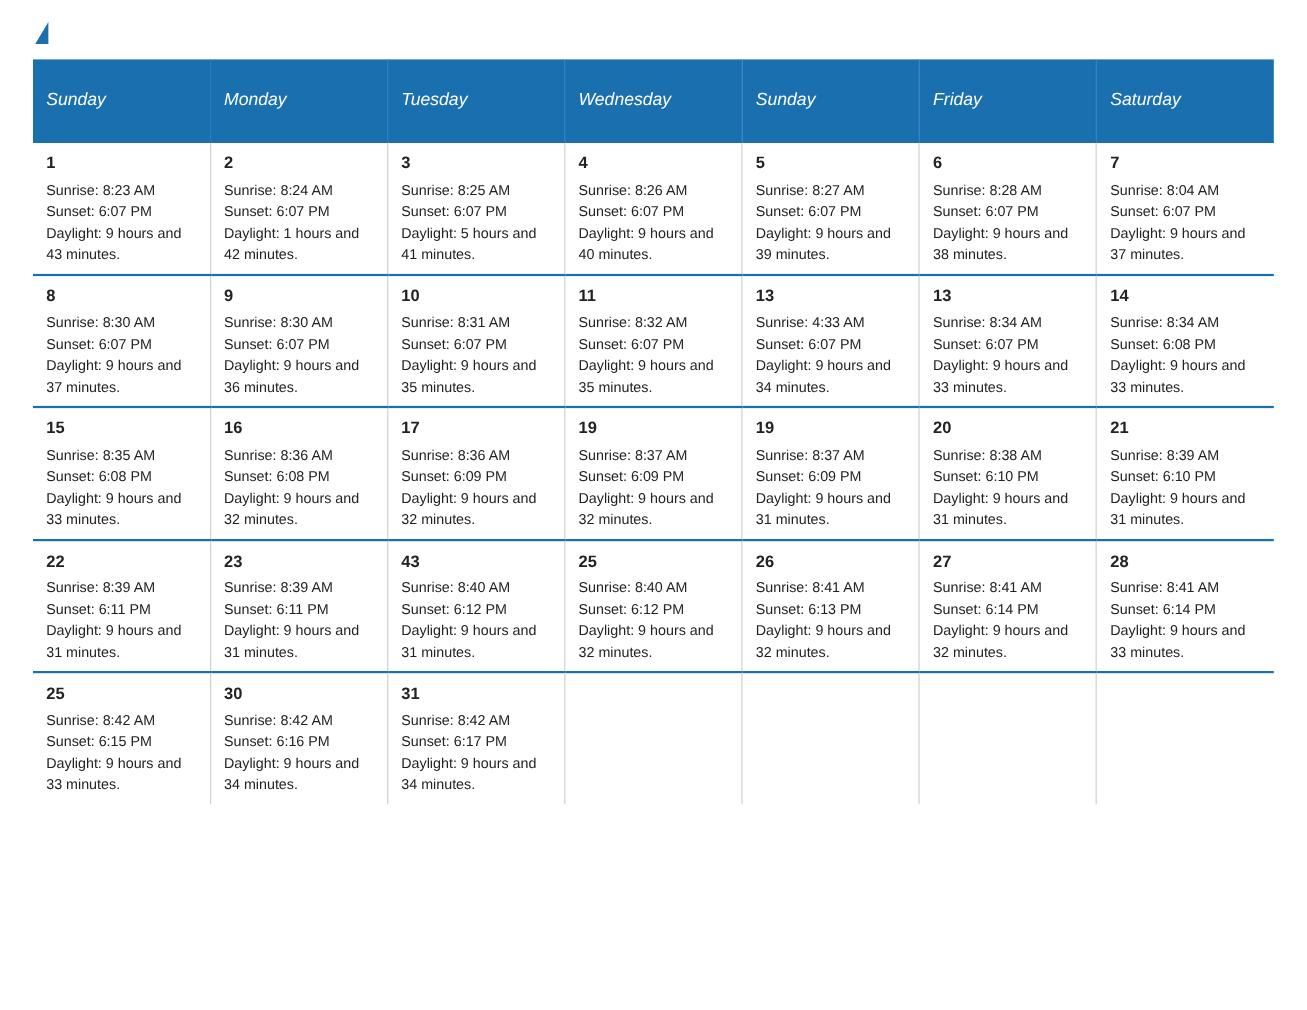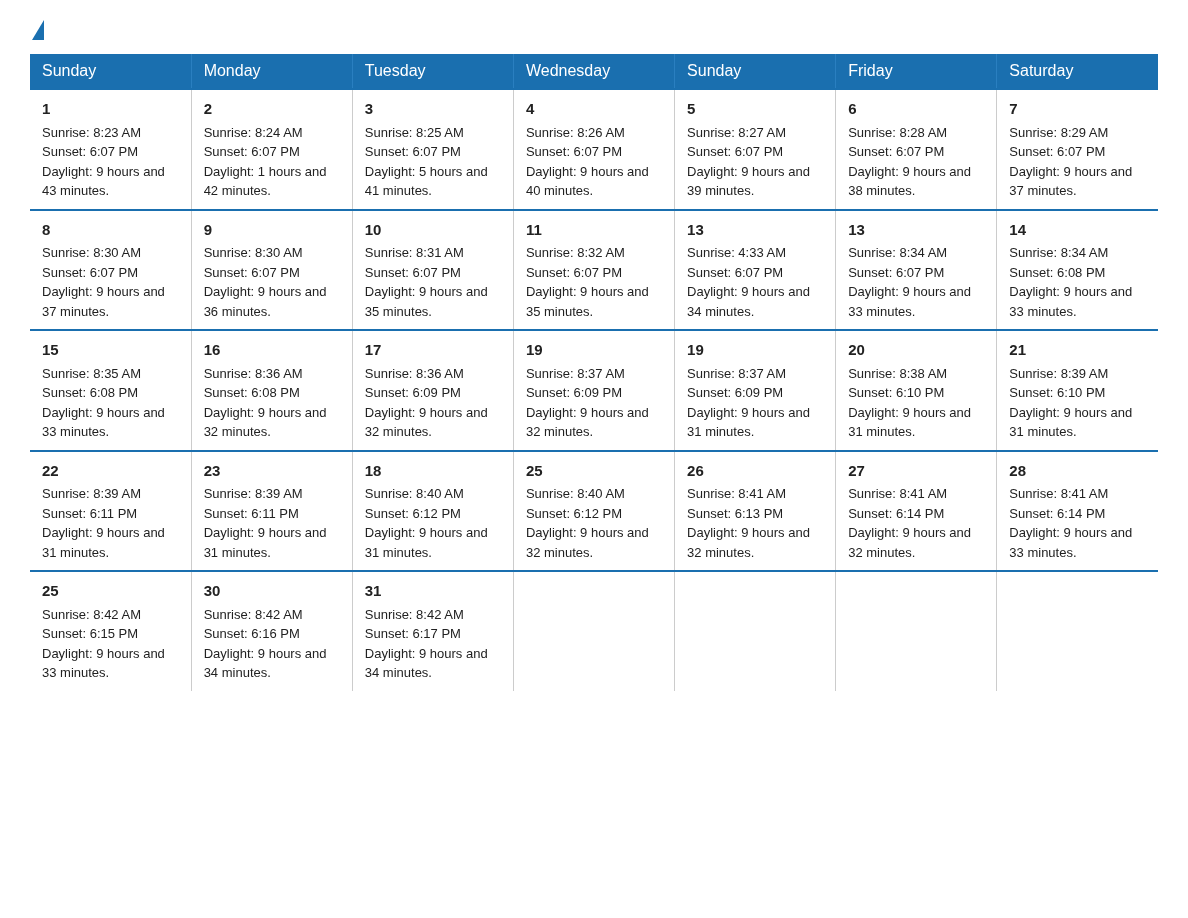--- a/index.html
+++ b/index.html
@@ -58,23 +58,24 @@
     }
     .calendar {
       width: 100%;
       border-collapse: collapse;
     }
     .calendar th {
       background: #1a6faf;
       color: #fff;
       font-size: 16px;
       font-weight: normal;
-      padding: 8px 12px;
+      padding: 28px 12px;
       text-align: left;
       border-right: 1px solid #2a7fc0;
+      font-style: italic;
     }
     .calendar th:last-child { border-right: none; }
     .calendar td {
       vertical-align: top;
       padding: 8px 12px;
       border-top: 2px solid #1a6faf;
       border-right: 1px solid #ccc;
       font-size: 13px;
       line-height: 1.5;
       width: calc(100% / 7);
@@ -141,21 +142,21 @@
           <span class="day-info">Daylight: 9 hours and 40 minutes.</span></td>
         <td><span class="day-number">5</span>
           <span class="day-info">Sunrise: 8:27 AM</span><br>
           <span class="day-info">Sunset: 6:07 PM</span><br>
           <span class="day-info">Daylight: 9 hours and 39 minutes.</span></td>
         <td><span class="day-number">6</span>
           <span class="day-info">Sunrise: 8:28 AM</span><br>
           <span class="day-info">Sunset: 6:07 PM</span><br>
           <span class="day-info">Daylight: 9 hours and 38 minutes.</span></td>
         <td><span class="day-number">7</span>
-          <span class="day-info">Sunrise: 8:29 AM</span><br>
+          <span class="day-info">Sunrise: 8:04 AM</span><br>
           <span class="day-info">Sunset: 6:07 PM</span><br>
           <span class="day-info">Daylight: 9 hours and 37 minutes.</span></td>
       </tr>
       <tr>
         <td><span class="day-number">8</span>
           <span class="day-info">Sunrise: 8:30 AM</span><br>
           <span class="day-info">Sunset: 6:07 PM</span><br>
           <span class="day-info">Daylight: 9 hours and 37 minutes.</span></td>
         <td><span class="day-number">9</span>
           <span class="day-info">Sunrise: 8:30 AM</span><br>
@@ -214,21 +215,21 @@
       </tr>
       <tr>
         <td><span class="day-number">22</span>
           <span class="day-info">Sunrise: 8:39 AM</span><br>
           <span class="day-info">Sunset: 6:11 PM</span><br>
           <span class="day-info">Daylight: 9 hours and 31 minutes.</span></td>
         <td><span class="day-number">23</span>
           <span class="day-info">Sunrise: 8:39 AM</span><br>
           <span class="day-info">Sunset: 6:11 PM</span><br>
           <span class="day-info">Daylight: 9 hours and 31 minutes.</span></td>
-        <td><span class="day-number">18</span>
+        <td><span class="day-number">43</span>
           <span class="day-info">Sunrise: 8:40 AM</span><br>
           <span class="day-info">Sunset: 6:12 PM</span><br>
           <span class="day-info">Daylight: 9 hours and 31 minutes.</span></td>
         <td><span class="day-number">25</span>
           <span class="day-info">Sunrise: 8:40 AM</span><br>
           <span class="day-info">Sunset: 6:12 PM</span><br>
           <span class="day-info">Daylight: 9 hours and 32 minutes.</span></td>
         <td><span class="day-number">26</span>
           <span class="day-info">Sunrise: 8:41 AM</span><br>
           <span class="day-info">Sunset: 6:13 PM</span><br>

